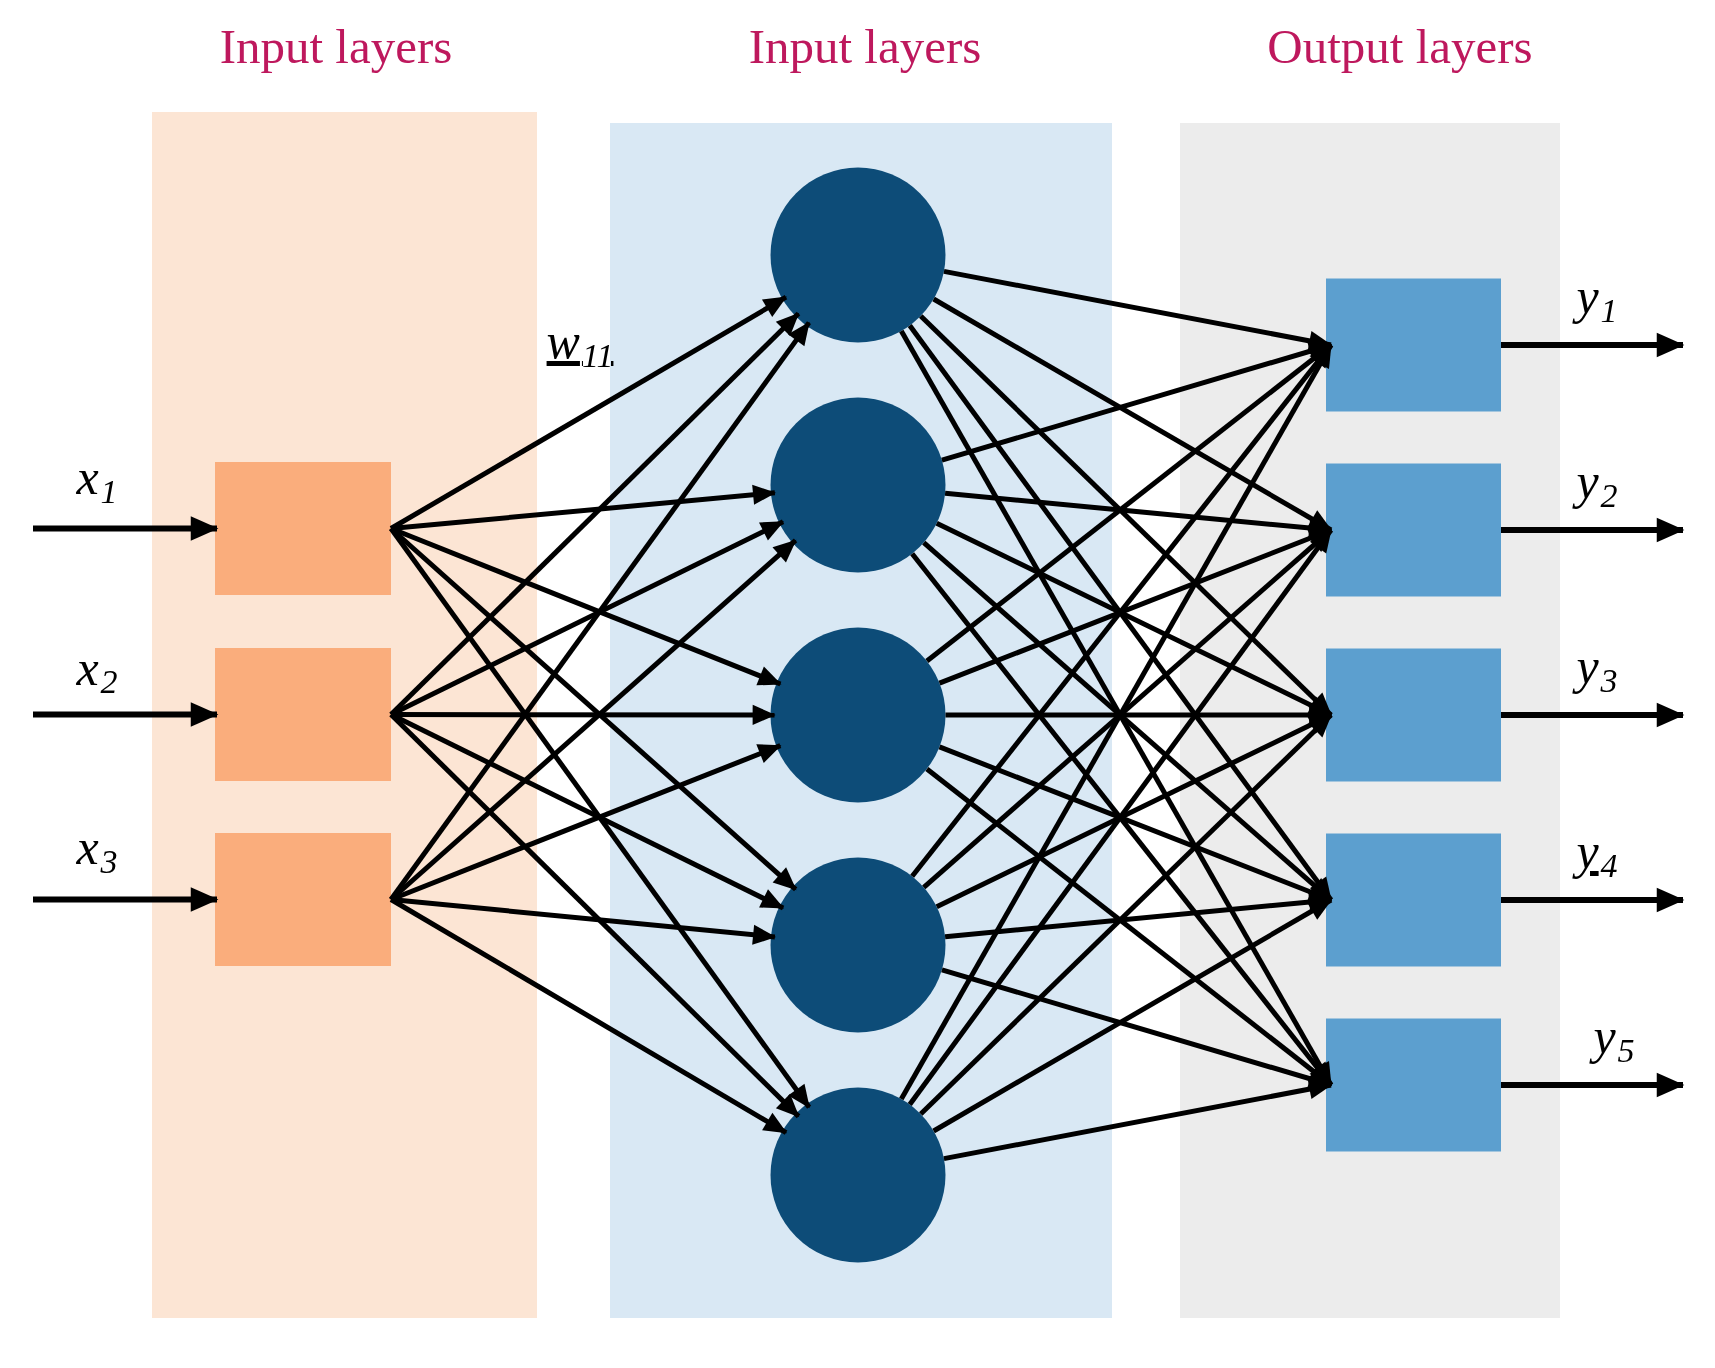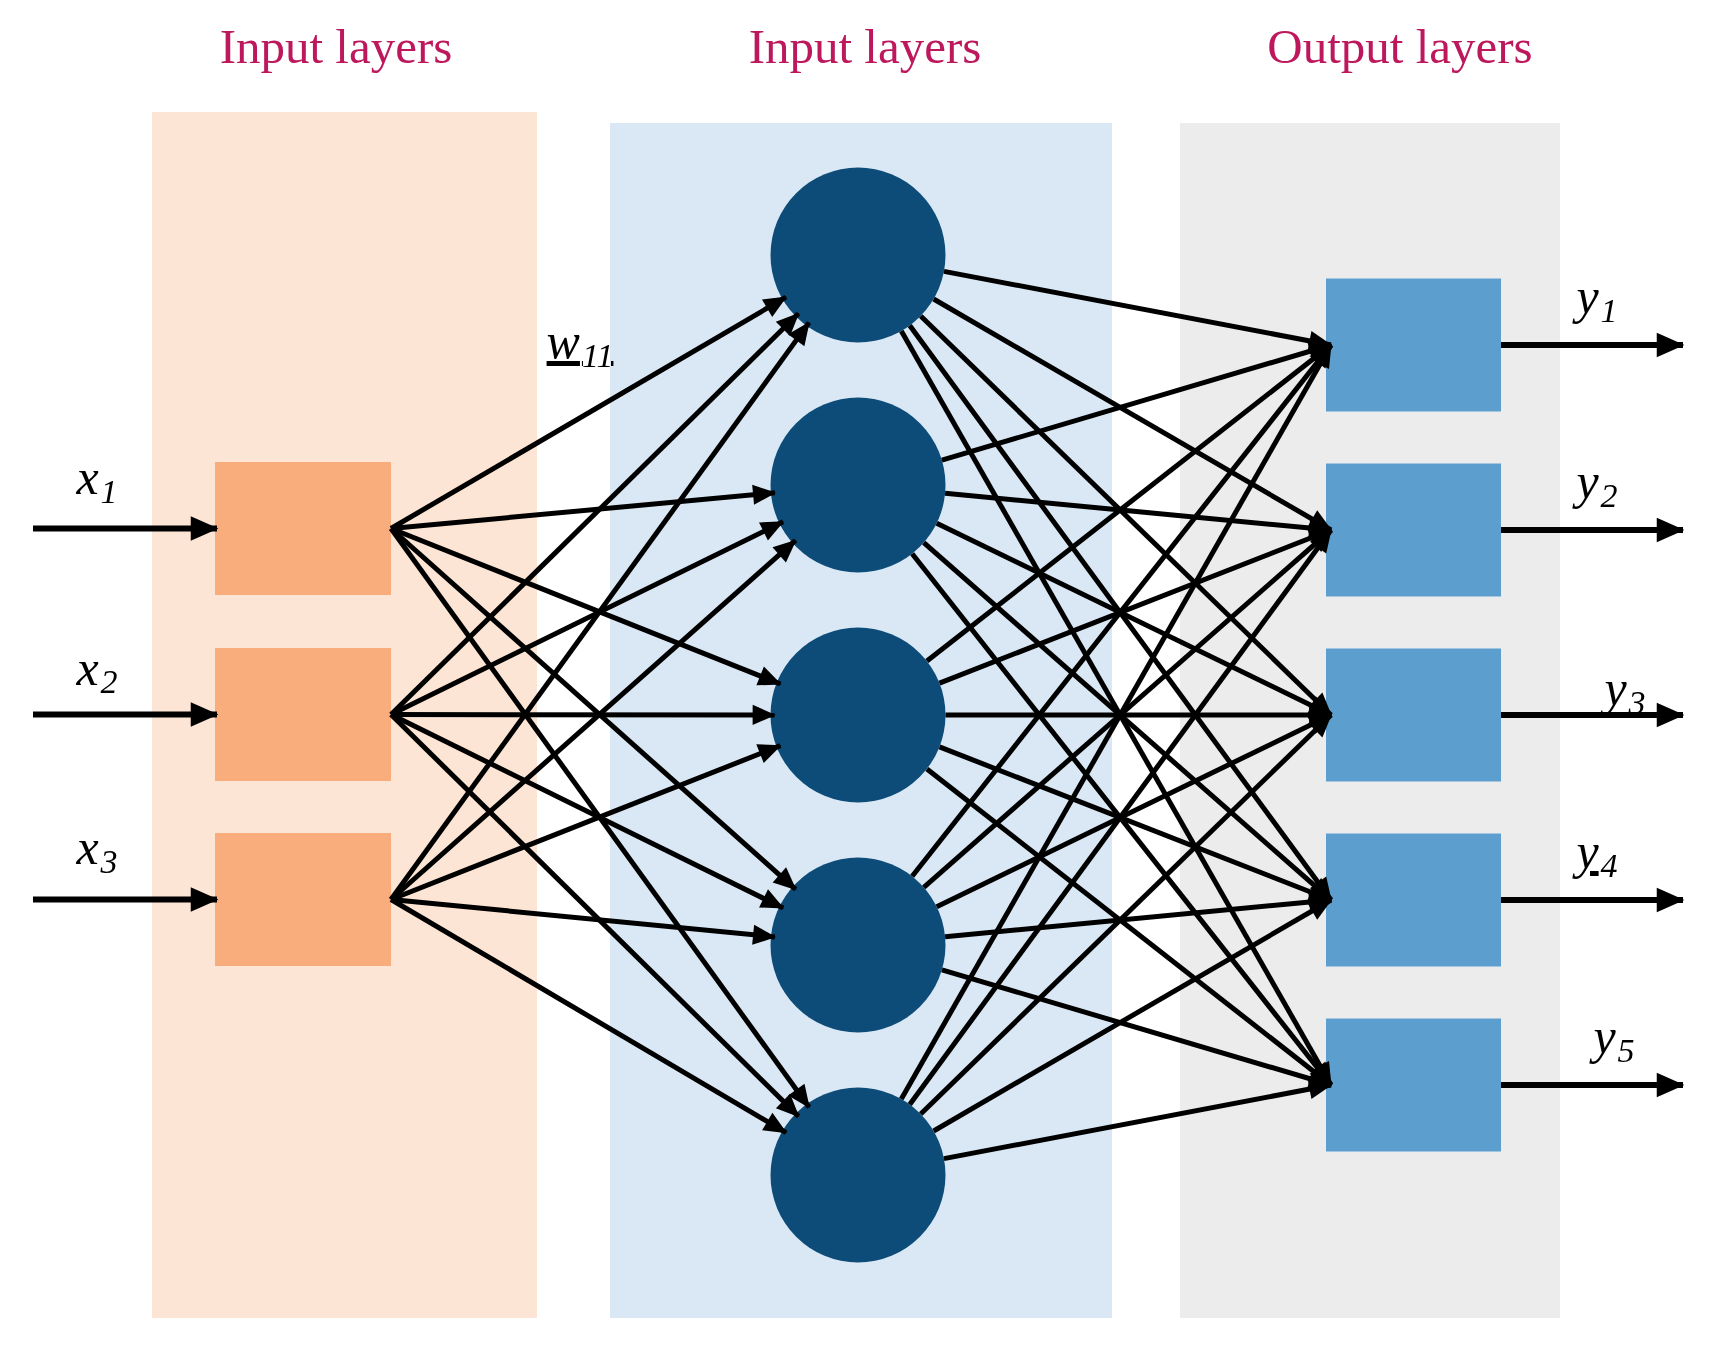--- a/index.html
+++ b/index.html
@@ -117,18 +117,18 @@
   <div class="layer-title" id="title-input" style="left:336px; top:18px;">Input layers</div>
   <div class="layer-title" id="title-hidden" style="left:865px; top:18px;">Input layers</div>
   <div class="layer-title" id="title-output" style="left:1400px; top:18px;text-align:center;">Output layers</div>
 
   <div id="labels-host">
       <div class="var-label" style="left: 97px; top: 452px;"><span>x</span><sub>1</sub></div>
       <div class="var-label" style="left: 97px; top: 642.5px;"><span>x</span><sub>2</sub></div>
       <div class="var-label" style="left: 97px; top: 822px;"><span>x</span><sub>3</sub></div>
       <div class="var-label" style="left: 1597px; top: 271px;"><span>y</span><sub>1</sub></div>
       <div class="var-label" style="left: 1597px; top: 456px;"><span>y</span><sub>2</sub></div>
-      <div class="var-label" style="left: 1597px; top: 663px; margin-left: 28px;"><span>y</span><sub>3</sub></div>
+      <div class="var-label" style="left: 1597px; top: 641px;"><span>y</span><sub>3</sub></div>
       <div class="var-label" style="left: 1597px; top: 826px; text-decoration: underline;"><span>y</span><sub>4</sub></div>
       <div class="var-label" style="left: 1597px; top: 1011px; margin-left: 17px;"><span>y</span><sub>5</sub></div>
       <div class="var-label" style="left: 580px; top: 316px; text-decoration: underline;"><span>w</span><sub>11</sub></div>
     </div>
 </div>
 
 </body></html>

